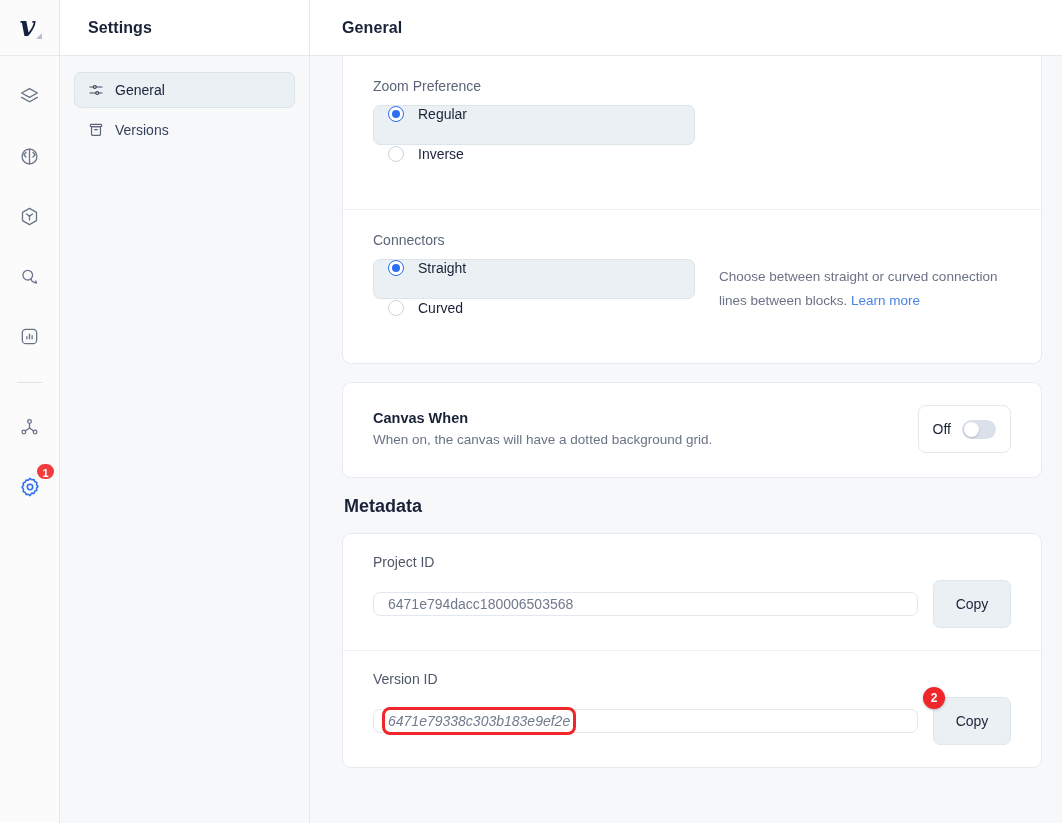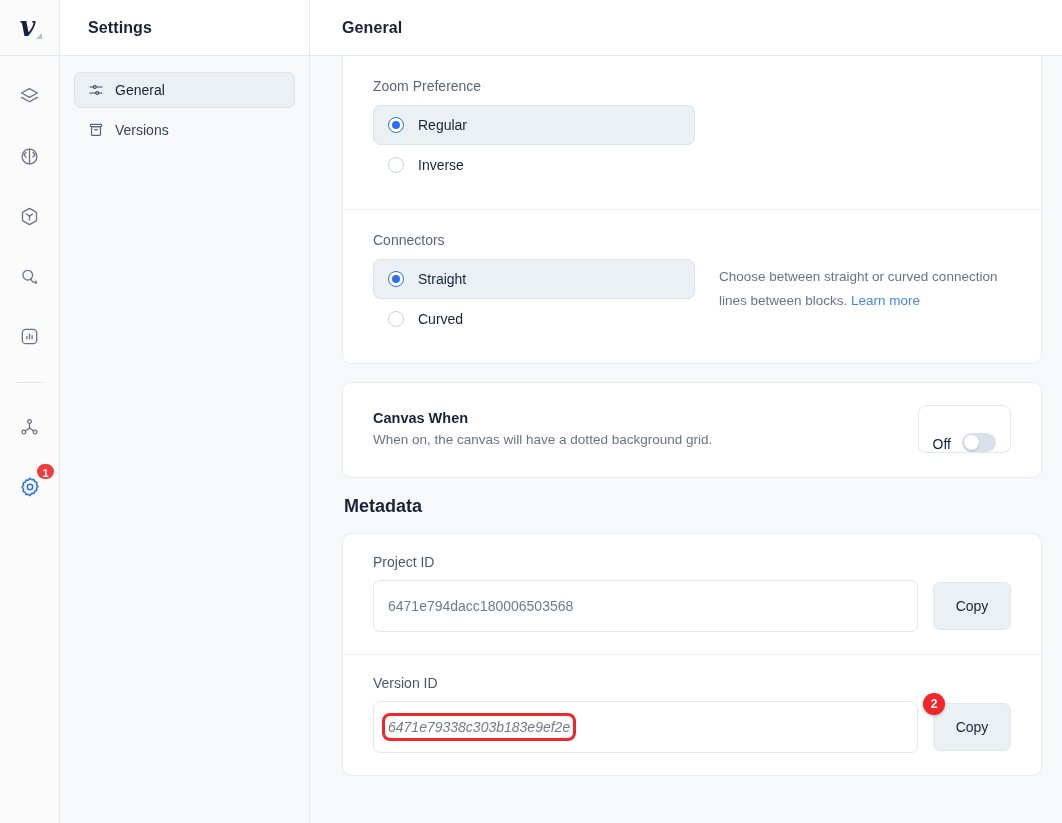--- a/index.html
+++ b/index.html
@@ -100,21 +100,21 @@
     margin-bottom: 18px;
   }
   .card.clipped { border-top: none; border-radius: 0 0 9px 9px; margin-top: 0; }
   .sec { padding: 22px 30px 24px 30px; }
   .sec + .sec { border-top: 1px solid #edeff4; }
   .sec-label { font-size: 14px; color: #5b6478; margin-bottom: 11px; }
 
   .radio-wrap { display: flex; align-items: flex-start; }
   .radio-col { width: 322px; }
   .radio-row {
-    display: flex; align-items: center; gap: 14px;
+    display: flex; gap: 14px;
     height: 40px; padding: 0 14px; border-radius: 7px;
     cursor: pointer; color: #1a2238; font-size: 14px;
     border: 1px solid transparent;
   }
   .radio-row.selected { background: #eaf0f3; border-color: #dce5ea; }
   .radio {
     width: 16px; height: 16px; border-radius: 50%;
     border: 1px solid #ccd3de; background: #fff;
     display: flex; align-items: center; justify-content: center;
     flex-shrink: 0;
@@ -125,41 +125,41 @@
     flex: 1; padding: 6px 0 0 24px;
     font-size: 13.5px; line-height: 24px; color: #6a7385;
   }
   .radio-help a { color: #4a84e8; text-decoration: none; }
 
   .grid-row { display: flex; align-items: center; justify-content: space-between; padding: 22px 30px 24px 30px; }
   .grid-texts { max-width: 560px; }
   .grid-title { font-size: 14.5px; font-weight: 700; color: #1a2238; margin-bottom: 5px; }
   .grid-sub { font-size: 13.5px; color: #6a7385; line-height: 18px; }
   .toggle-box {
-    display: flex; align-items: flex-end; gap: 11px;
+    display: flex; align-items: center; gap: 11px;
     height: 48px; padding: 0 14px;
     border: 1px solid #e3e7ee; border-radius: 8px;
     background: #fff; cursor: pointer;
   }
   .toggle-label { font-size: 14px; color: #1a2238; }
   .switch { width: 34px; height: 19px; border-radius: 11px; background: #dbe1ea; position: relative; }
   .switch .knob {
     position: absolute; top: 2px; left: 2px;
     width: 15px; height: 15px; border-radius: 50%;
     background: #fff; box-shadow: 0 1px 2px rgba(20,30,60,.22);
   }
 
   .section-heading { font-size: 18px; font-weight: 700; color: #1a2238; margin: 8px 0 16px 2px; }
 
   .field { padding: 20px 30px 22px 30px; }
   .field + .field { border-top: 1px solid #edeff4; }
   .field-label { font-size: 14px; color: #4e5768; margin-bottom: 10px; }
   .field-row { display: flex; align-items: center; gap: 15px; position: relative; }
   .input {
-    flex: 1; height: 52px;
+    flex: 1; height: 24px;
     border: 1px solid #e3e7ee; border-radius: 7px;
     background: #fff; display: flex; align-items: center;
     padding: 0 14px; font-size: 14px; color: #707a8d;
     cursor: text; position: relative;
   }
   .input .val { display: inline-block; }
   .input.annotated .val {
     outline: 3px solid #f0262b;
     outline-offset: 3px;
     border-radius: 2px;

